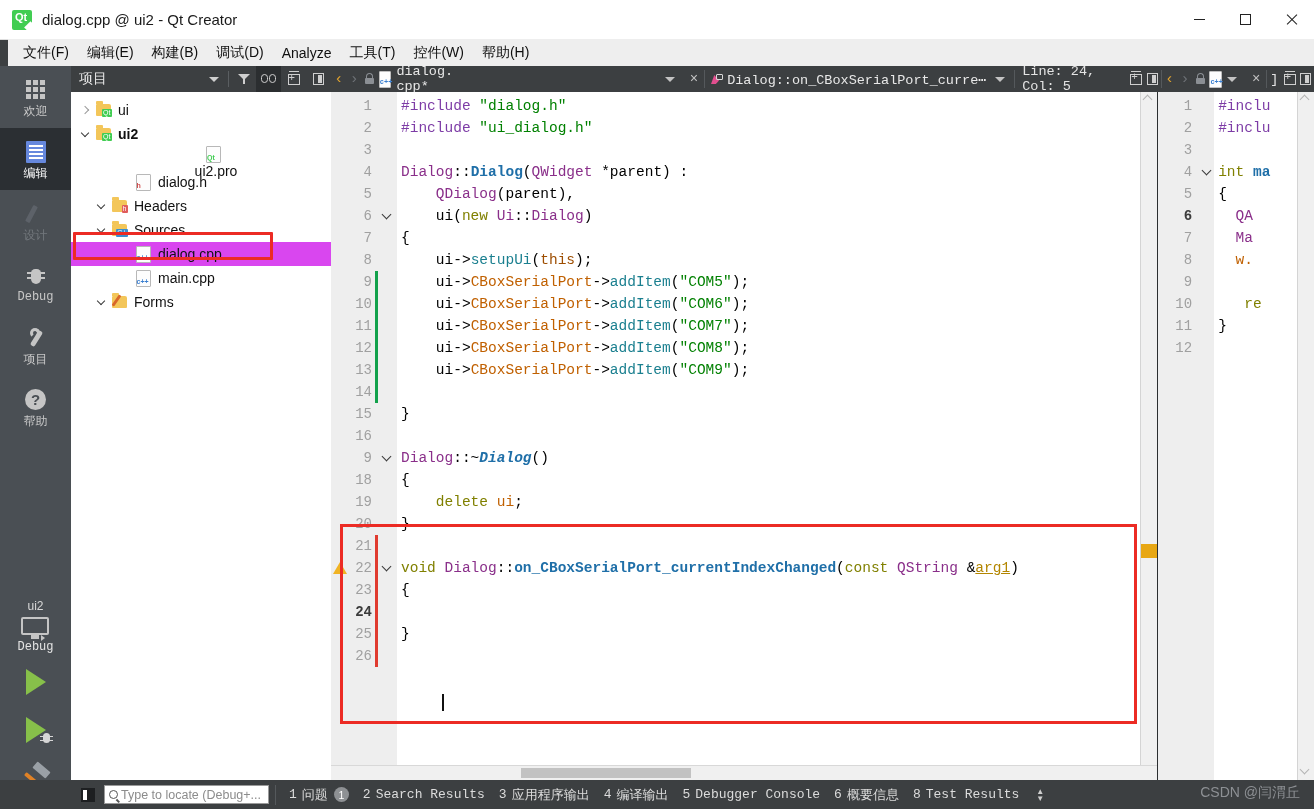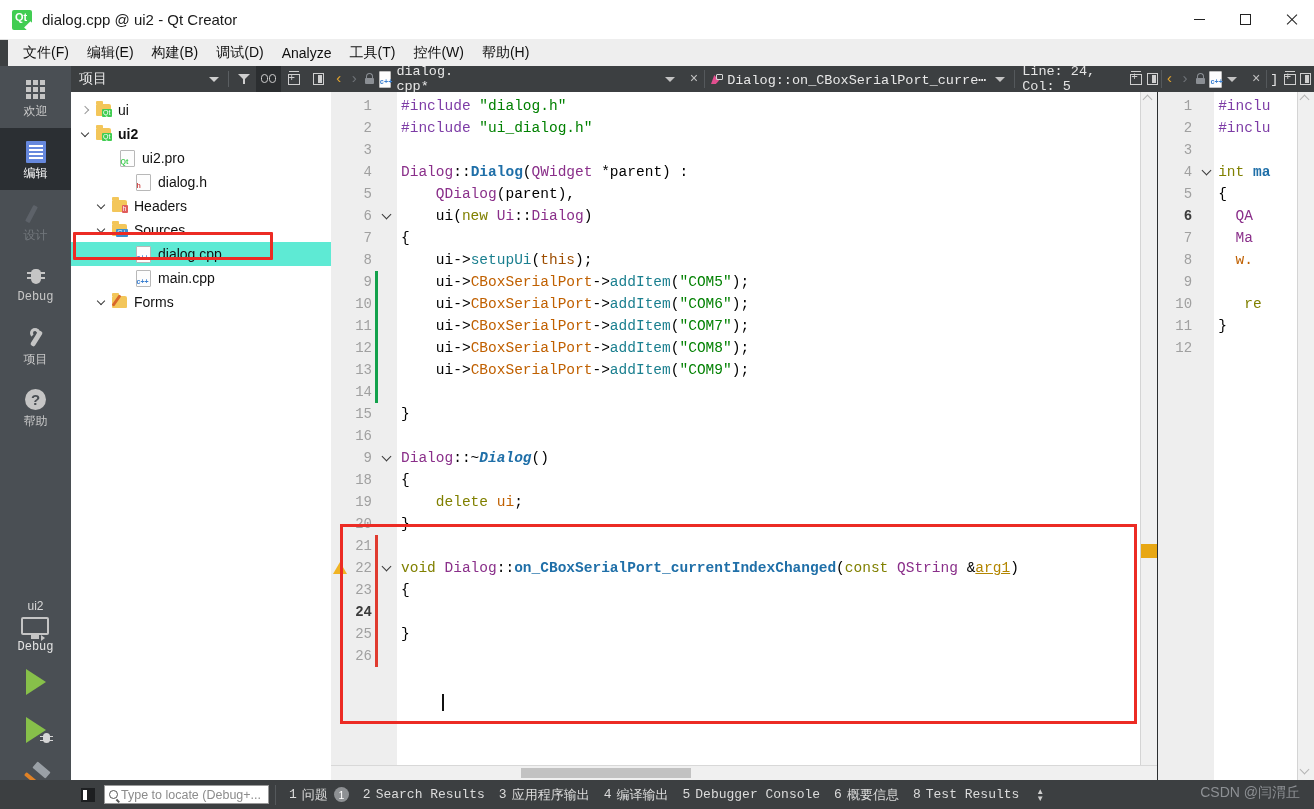--- a/index.html
+++ b/index.html
@@ -118,21 +118,21 @@
   .link-ico:after{right:0;}
   .split-ico{width:12px;height:11px;border:1.5px solid #cfcfcf;box-sizing:border-box;position:relative;}
   .split-ico:after{content:"";position:absolute;left:0;top:4px;width:10px;height:1.5px;background:#cfcfcf;}
   .splitplus{position:relative;padding-right:5px;}
   .splitplus:after{content:"+";position:absolute;right:-2px;top:-4px;font-size:11px;color:#cfcfcf;}
   .box-ico{width:11px;height:12px;border:1.5px solid #cfcfcf;box-sizing:border-box;position:relative;}
   .box-ico:after{content:"";position:absolute;right:1px;top:1px;width:4px;height:8px;background:#cfcfcf;}
 
   .tree{padding-top:6px;font-size:14px;color:#111;font-family:"Liberation Sans",sans-serif;}
   .tnode{height:24px;display:flex;align-items:center;white-space:nowrap;position:relative;}
-  .tnode.sel{background:#5eead4;}
+  .tnode.sel{background:#d946ef;}
   .twist{width:16px;display:flex;align-items:center;justify-content:center;color:#808080;font-size:11px;}
   .tw-right:before{content:"";display:block;width:5px;height:5px;border-right:1.6px solid #9a9a9a;
       border-bottom:1.6px solid #9a9a9a;transform:rotate(-45deg);}
   .tw-down:before{content:"";display:block;width:5px;height:5px;border-right:1.6px solid #3a3a3a;
       border-bottom:1.6px solid #3a3a3a;transform:rotate(45deg);margin-top:-3px;}
   .tico{width:20px;display:flex;align-items:center;justify-content:center;margin-right:5px;}
   .folder{width:15px;height:12px;background:#f3c65a;border-radius:1px 2px 1px 1px;position:relative;}
   .folder:before{content:"";position:absolute;left:0;top:-3px;width:7px;height:3px;
       background:#f3c65a;border-radius:1px 1px 0 0;}
   .folder .badge{position:absolute;right:-1px;bottom:-1px;font-size:7px;background:#41cd52;
@@ -398,21 +398,21 @@
       <div class="tnode" style="padding-left:6px;">
         <div class="twist tw-down"></div>
         <div class="tico">
             <div class="folder">
               <span class="badge">Qt</span>
             </div>
           </div>
         <div class="tlabel bold">ui2</div>
       </div>
 
-      <div class="tnode" style="padding-left:30px;">
+      <div class="tnode" style="padding-left:30px;flex-direction:column;">
         <div class="twist"></div>
         <div class="tico">
             <div class="filedoc">
               <span class="tag tag-pro">Qt</span>
             </div>
           </div>
         <div class="tlabel">ui2.pro</div>
       </div>
 
       <div class="tnode" style="padding-left:46px;">

